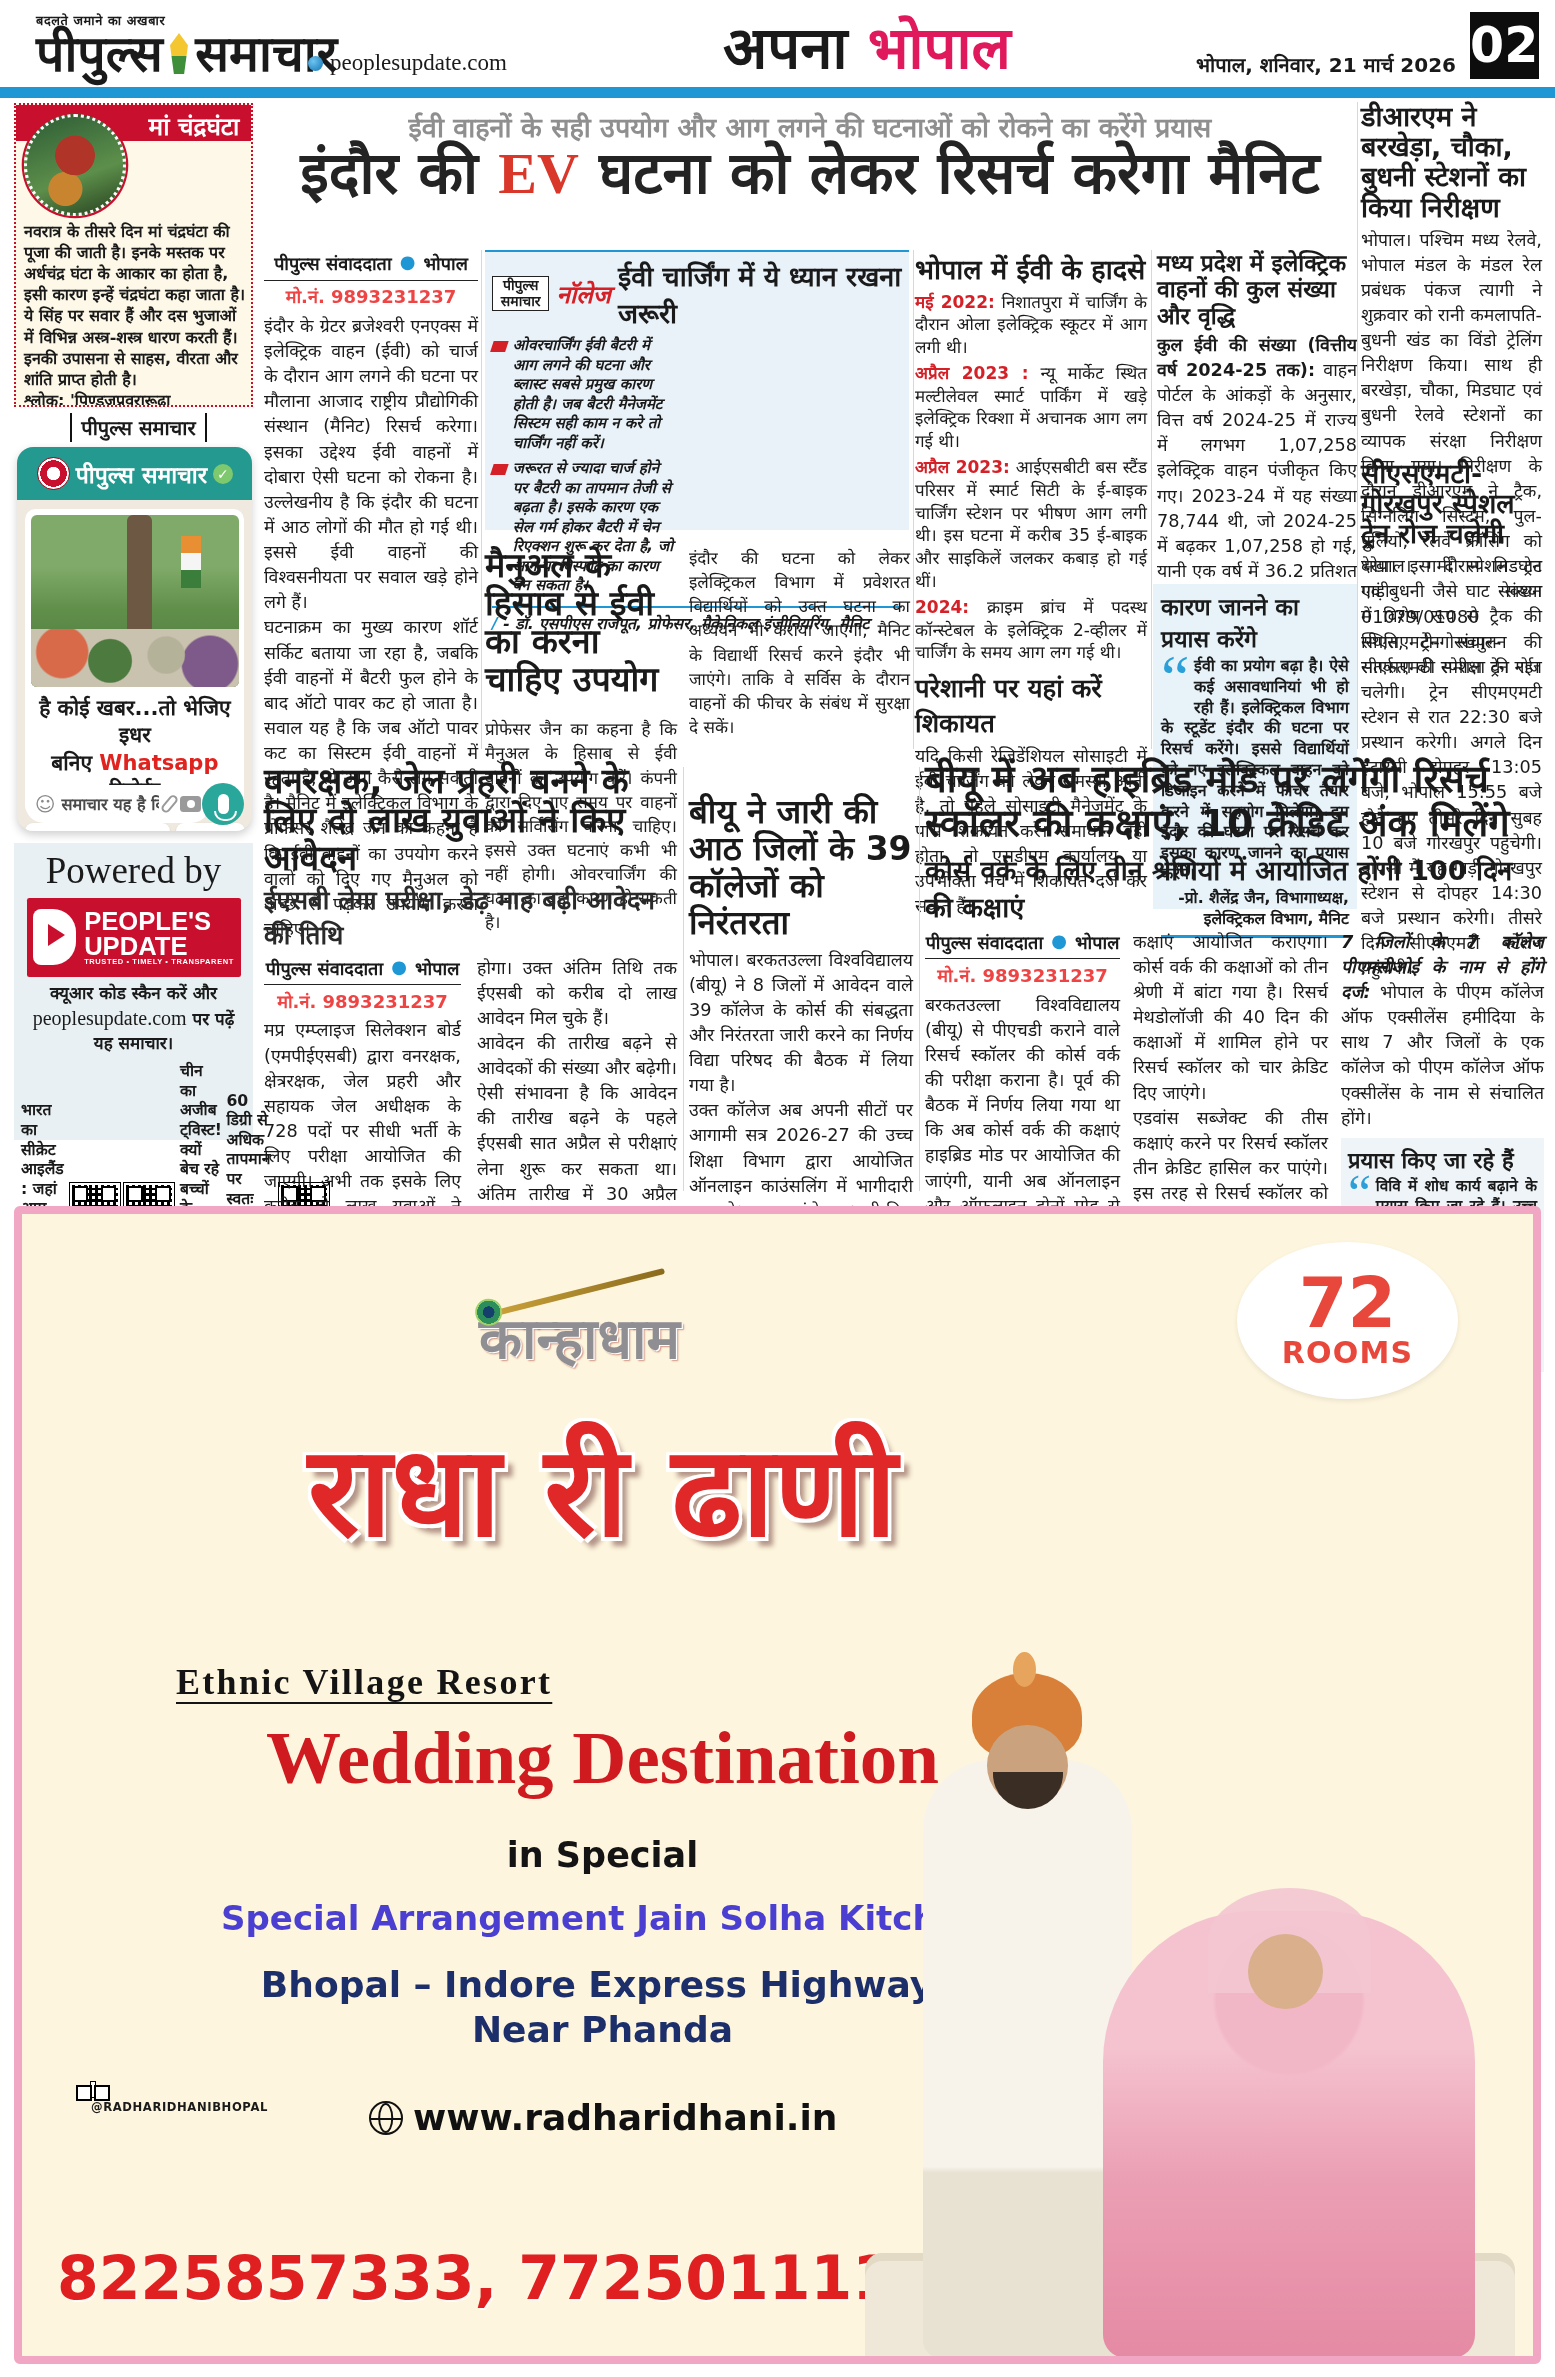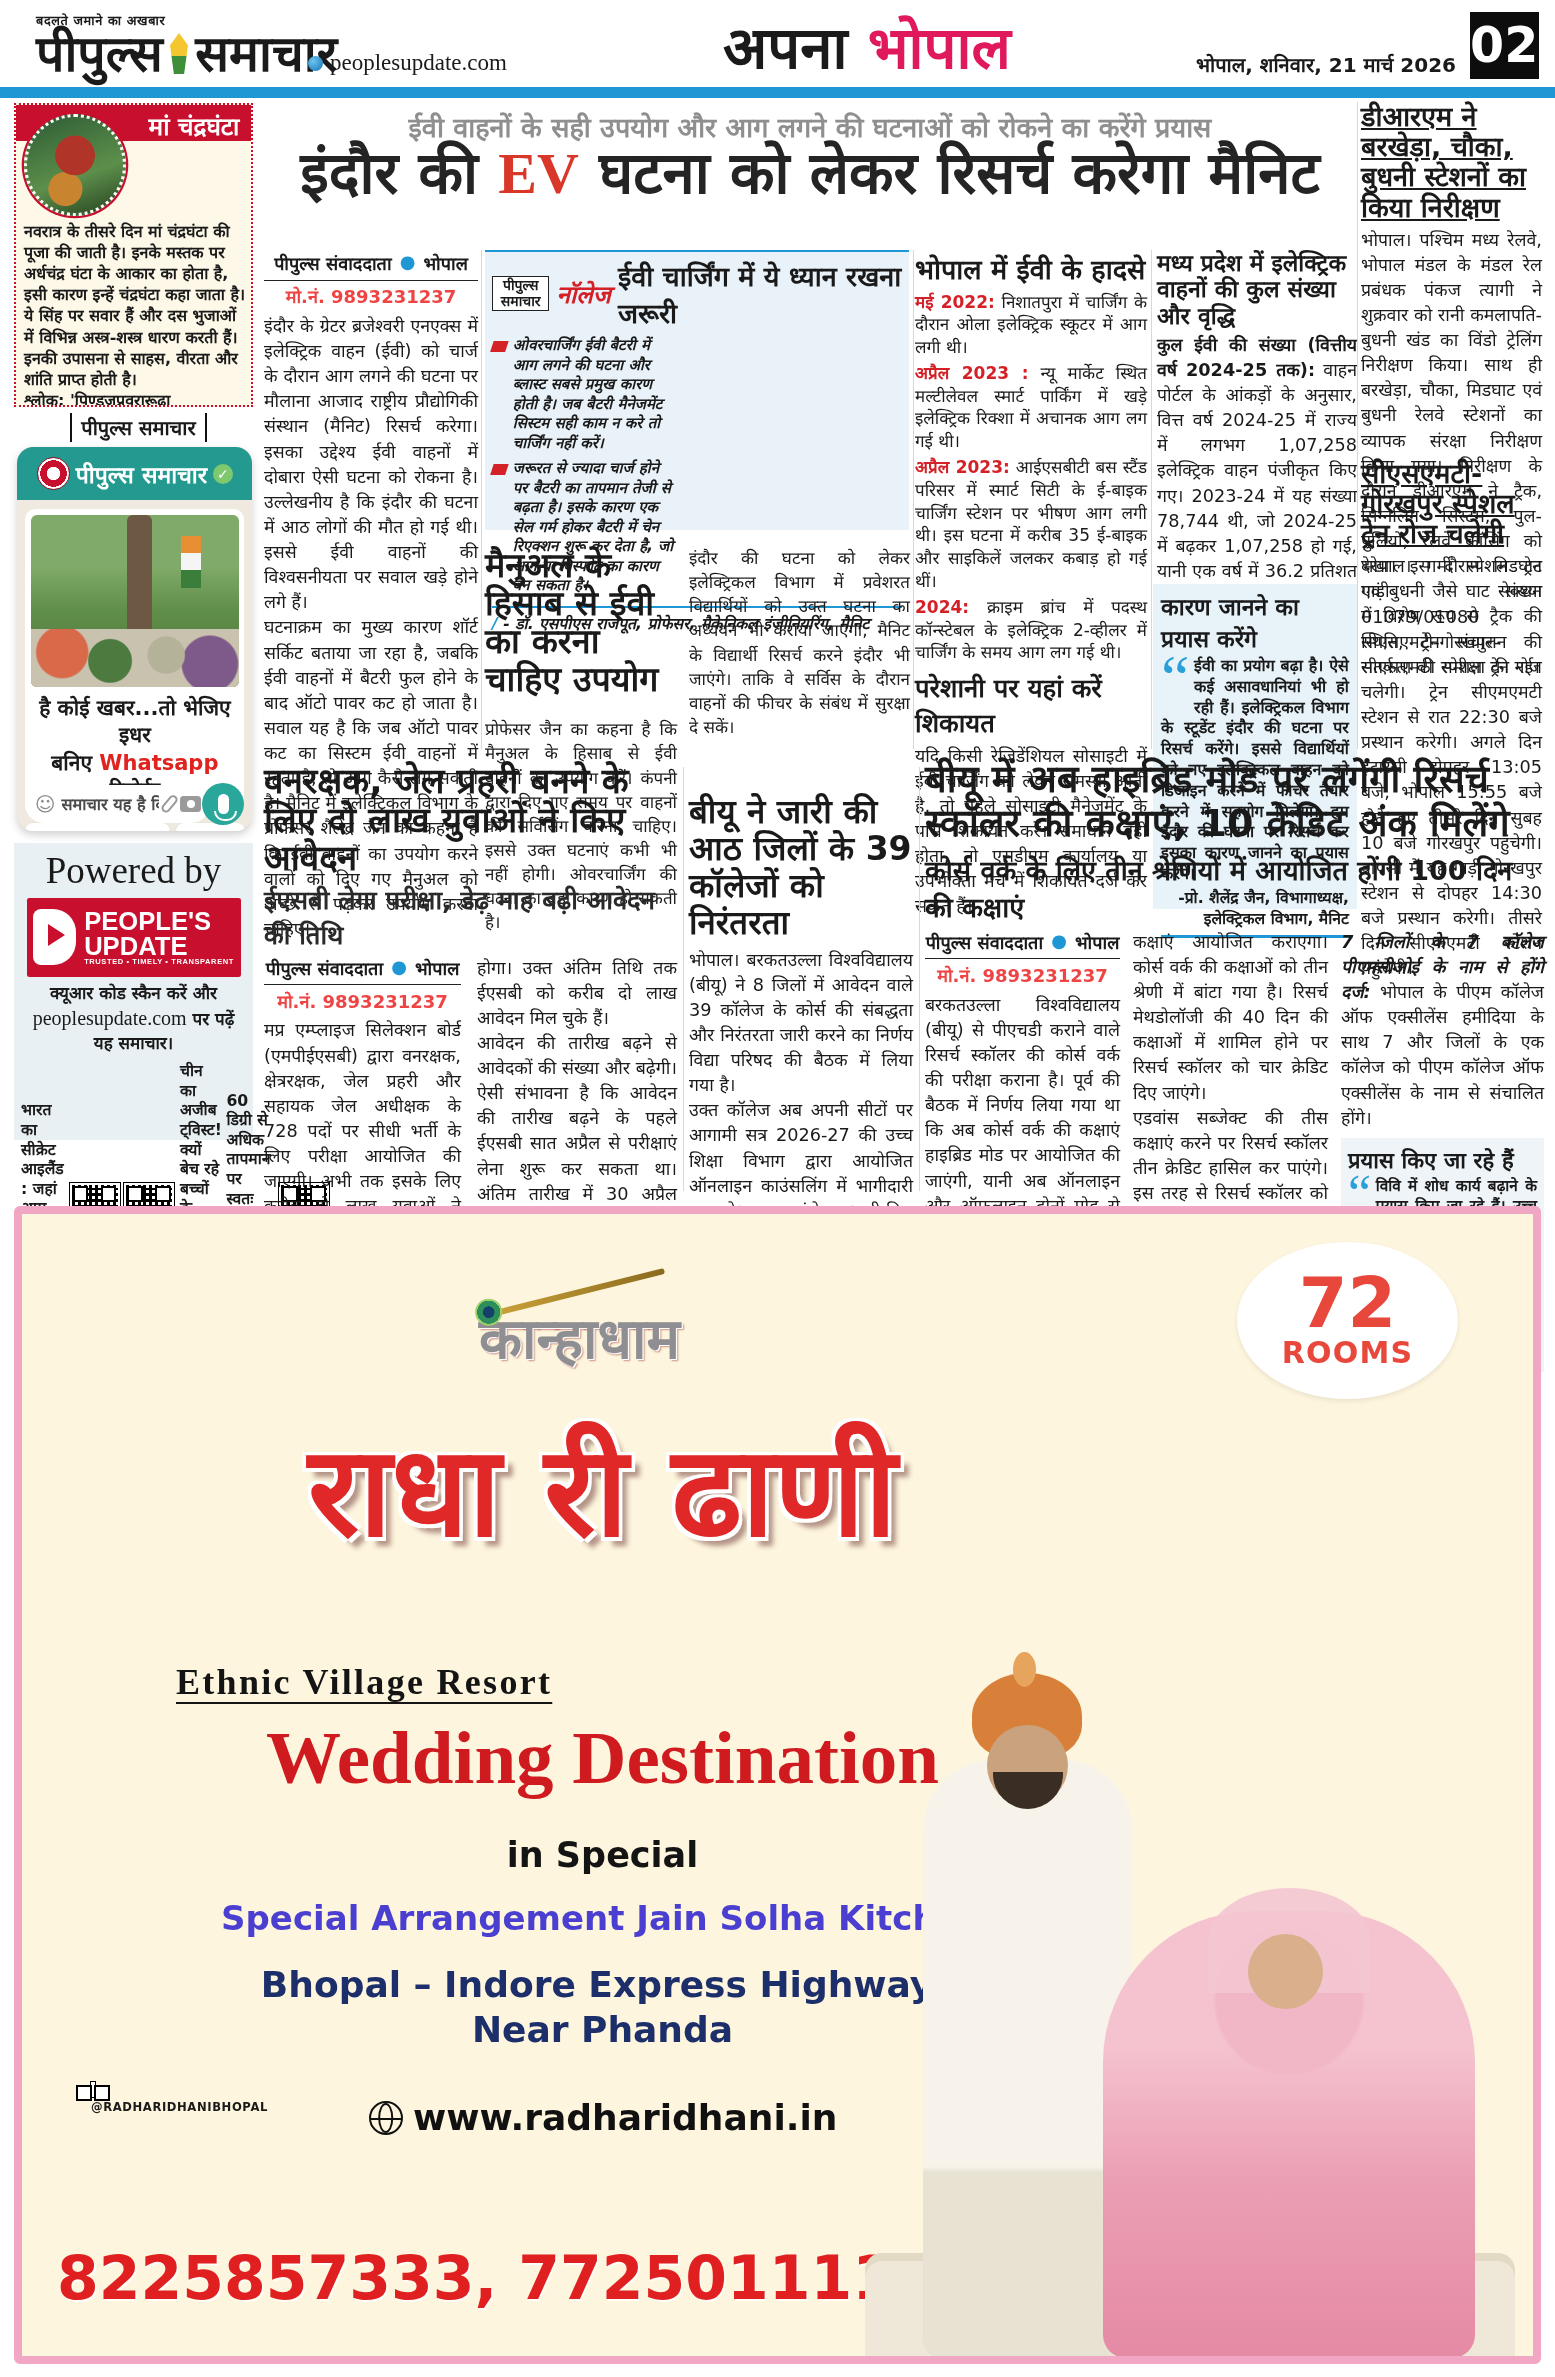--- a/index.html
+++ b/index.html
@@ -151,21 +151,21 @@
   .evcount .btxt b{font-weight:bold;}
   .quote-box{position:absolute;left:1153px;top:584px;width:204px;height:325px;background:#e7f3f9;padding:5.8px 8.1px;box-sizing:border-box;}
   .quote-box h3{margin:0 0 2.3px 0;font-size:23px;font-weight:bold;}
   .qmark{float:left;font-size:64px;line-height:.7;color:#2b9fd8;font-family:"Liberation Serif",serif;margin-right:4.6px;}
   .quote-box .qt{font-size:16px;font-weight:bold;line-height:1.3;text-align:justify;}
   .quote-box .attr{margin-top:3.5px;font-size:15.7px;font-weight:bold;text-align:right;line-height:1.3;}
   .quote-box .rule{height:3.5px;background:#1e97d4;margin-top:5.8px;}
 
   
   .rail-art{position:absolute;left:1361px;width:181px;}
-  .rail-art h2{margin:0 0 4.6px 0;font-size:27px;line-height:1.12;font-weight:bold;text-decoration:underline;}
+  .rail-art h2{margin:0 0 4.6px 0;font-size:27px;line-height:1.12;font-weight:bold;}
   .drm{top:102px;}
   .train{top:459px;}
 
   
   .recruit{position:absolute;left:264px;top:762px;width:412px;height:430px;}
   .recruit h1{margin:0;font-size:35px;line-height:1.1;font-weight:bold;}
   .recruit h2{margin:4.6px 0 3.5px 0;font-size:25.6px;font-weight:bold;color:#2a2a2a;}
   .recruit .cols{position:relative;margin-top:3.5px;}
   .recruit .c1{position:absolute;left:0;top:0;width:197px;}
   .recruit .c2{position:absolute;left:213px;top:0;width:200px;}

